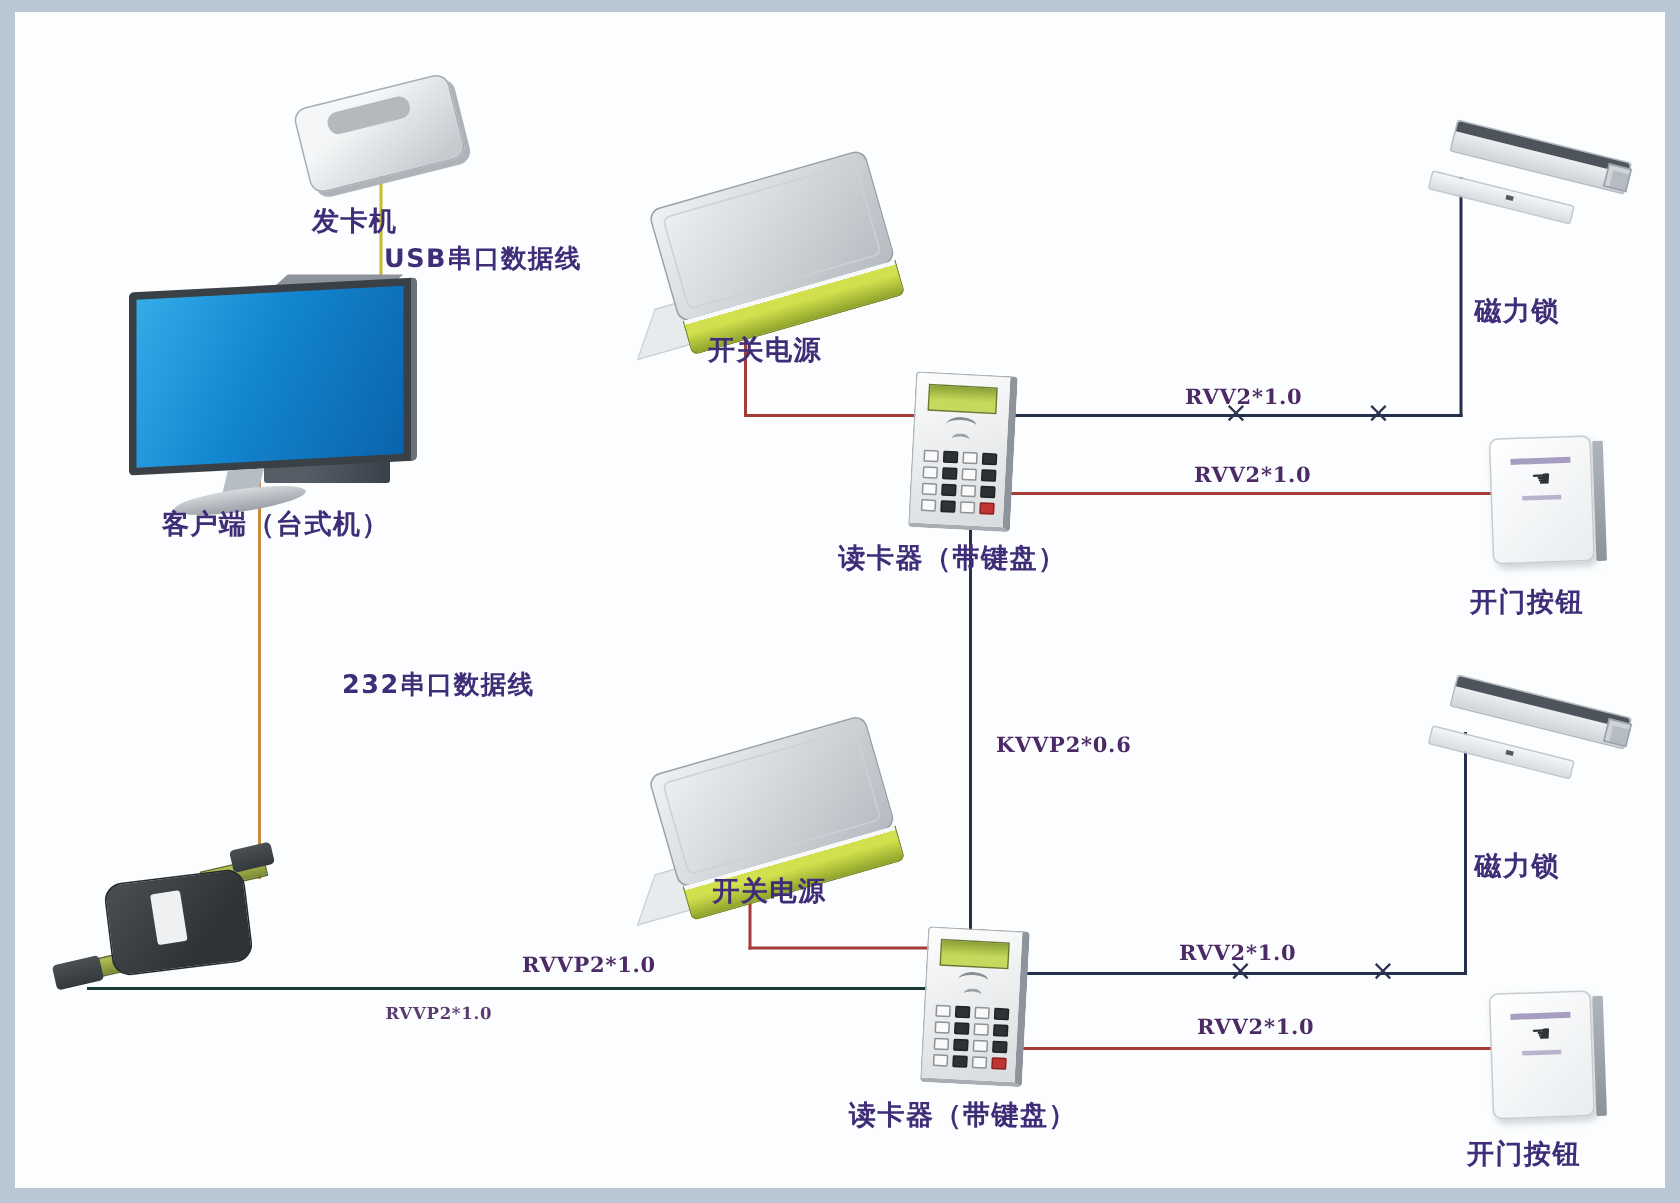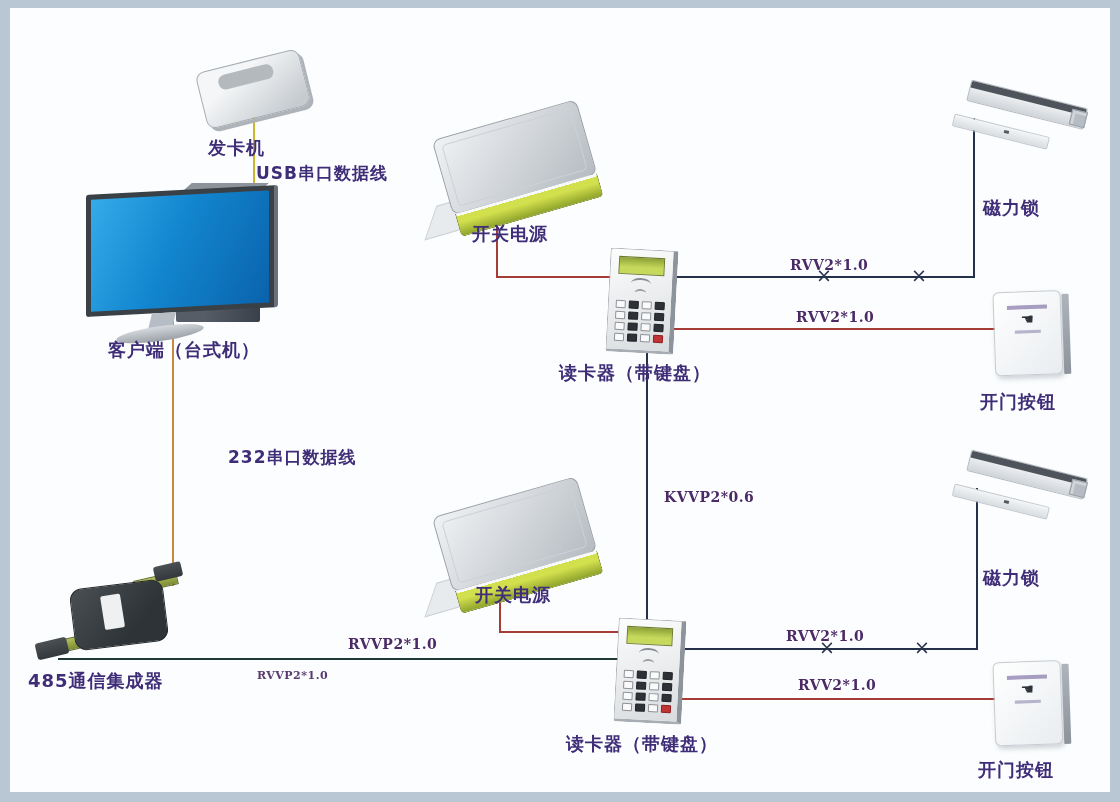--- a/index.html
+++ b/index.html
@@ -252,21 +252,20 @@
       <div class="btn-hand">☚</div>
       <div class="btn-t2"></div>
     </div>
     <div class="btn-side"></div>
   </div>
 
   <div class="lbl" style="left:198px;top:129px;width:95px;">发卡机</div>
   <div class="lbl" style="left:98px;top:331px;width:180px;">客户端（台式机）</div>
   <div class="lbl left" style="left:246px;top:155px;width:180px;font-size:17px;">USB串口数据线</div>
   <div class="lbl left" style="left:186px;top:439px;width:160px;font-size:17px;margin-left:32px;">232串口数据线</div>
-  <div class="lbl" style="left:18px;top:662px;width:162px;">485通信集成器</div>
 
   <div class="wlbl" style="left:338px;top:629px;">RVVP2*1.0</div>
   <div class="wlbl small" style="left:247px;top:662px;">RVVP2*1.0</div>
 
   <div class="lbl" style="left:462px;top:215px;width:100px;">开关电源</div>
   <div class="lbl" style="left:549px;top:354px;width:180px;">读卡器（带键盘）</div>
   <div class="wlbl" style="left:654px;top:482px;">KVVP2*0.6</div>
 
   <div class="wlbl" style="left:780px;top:250px;">RVV2*1.0</div>
   <div class="wlbl" style="left:786px;top:302px;">RVV2*1.0</div>

